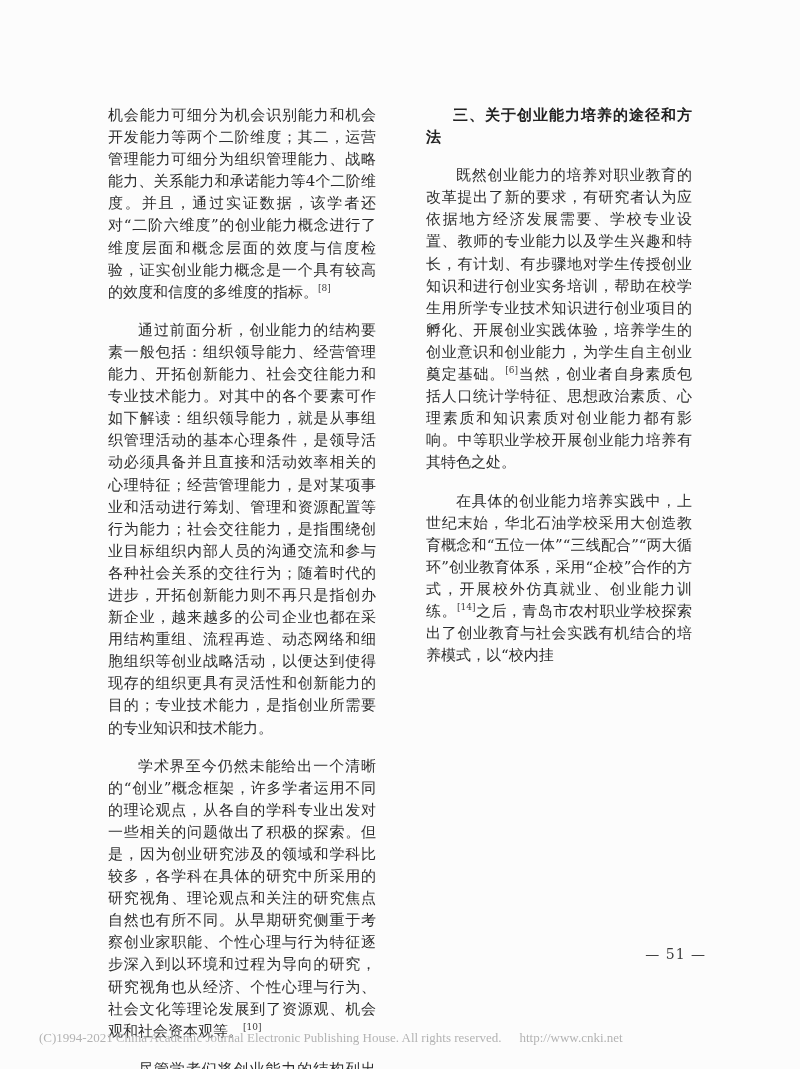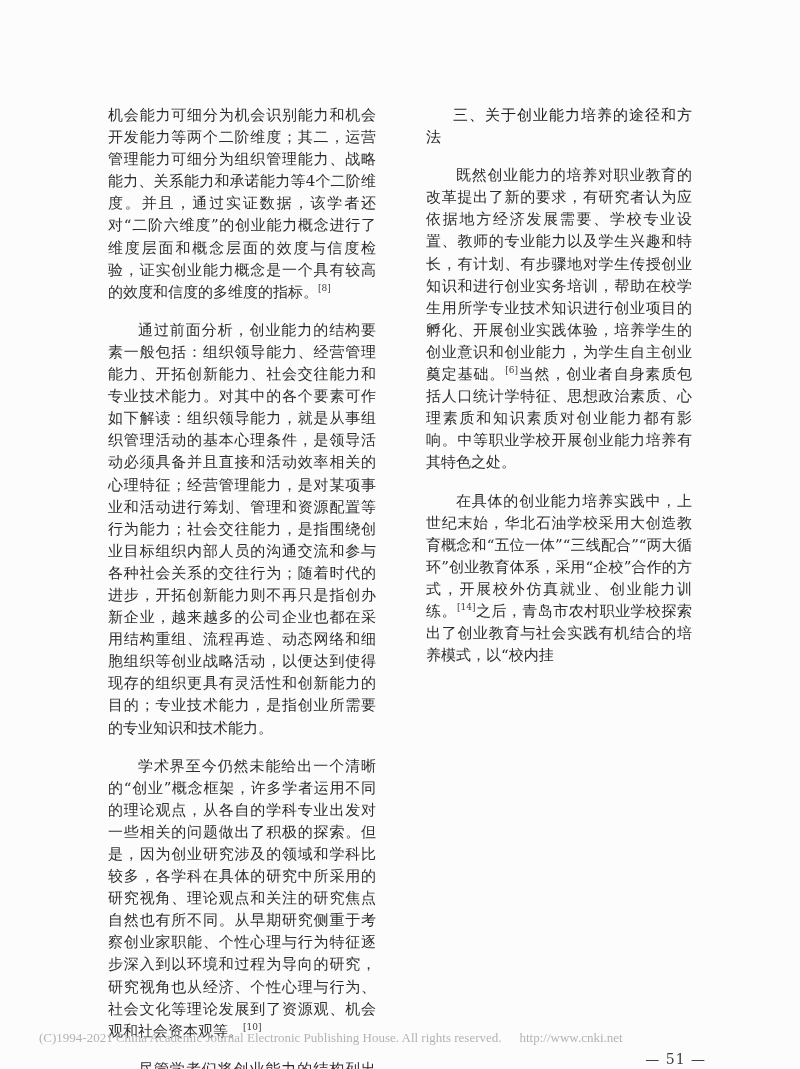--- a/index.html
+++ b/index.html
@@ -19,33 +19,33 @@
     color:#2e2e2e;
     text-align:justify;
     text-justify:inter-character;
   }
   .col-left { left:92px; }
   .col-right { left:410px; width:298px; }
   p.para { margin:16px; padding:0; }
   p.indent { text-indent:2em; }
   p.heading {
     font-family:"DejaVu Sans","Liberation Sans",sans-serif;
-    font-weight:normal;
+    font-weight:bold;
     text-indent:1.8em;
     color:#222;
   }
   sup.ref {
     font-size:9px;
     line-height:0;
     vertical-align:super;
     color:#3a3a3a;
   }
   .page-number {
     position:absolute;
-    top:1051px; left:610px; width:96px;
+    top:946px; left:610px; width:96px;
     text-align:right;
     font-size:14px;
     color:#3c3c3c;
     letter-spacing:1px;
   }
   .footer {
     position:absolute;
     top:1030px; left:39px; width:760px;
     font-family:"Liberation Serif","DejaVu Serif",serif;
     font-size:13px;

